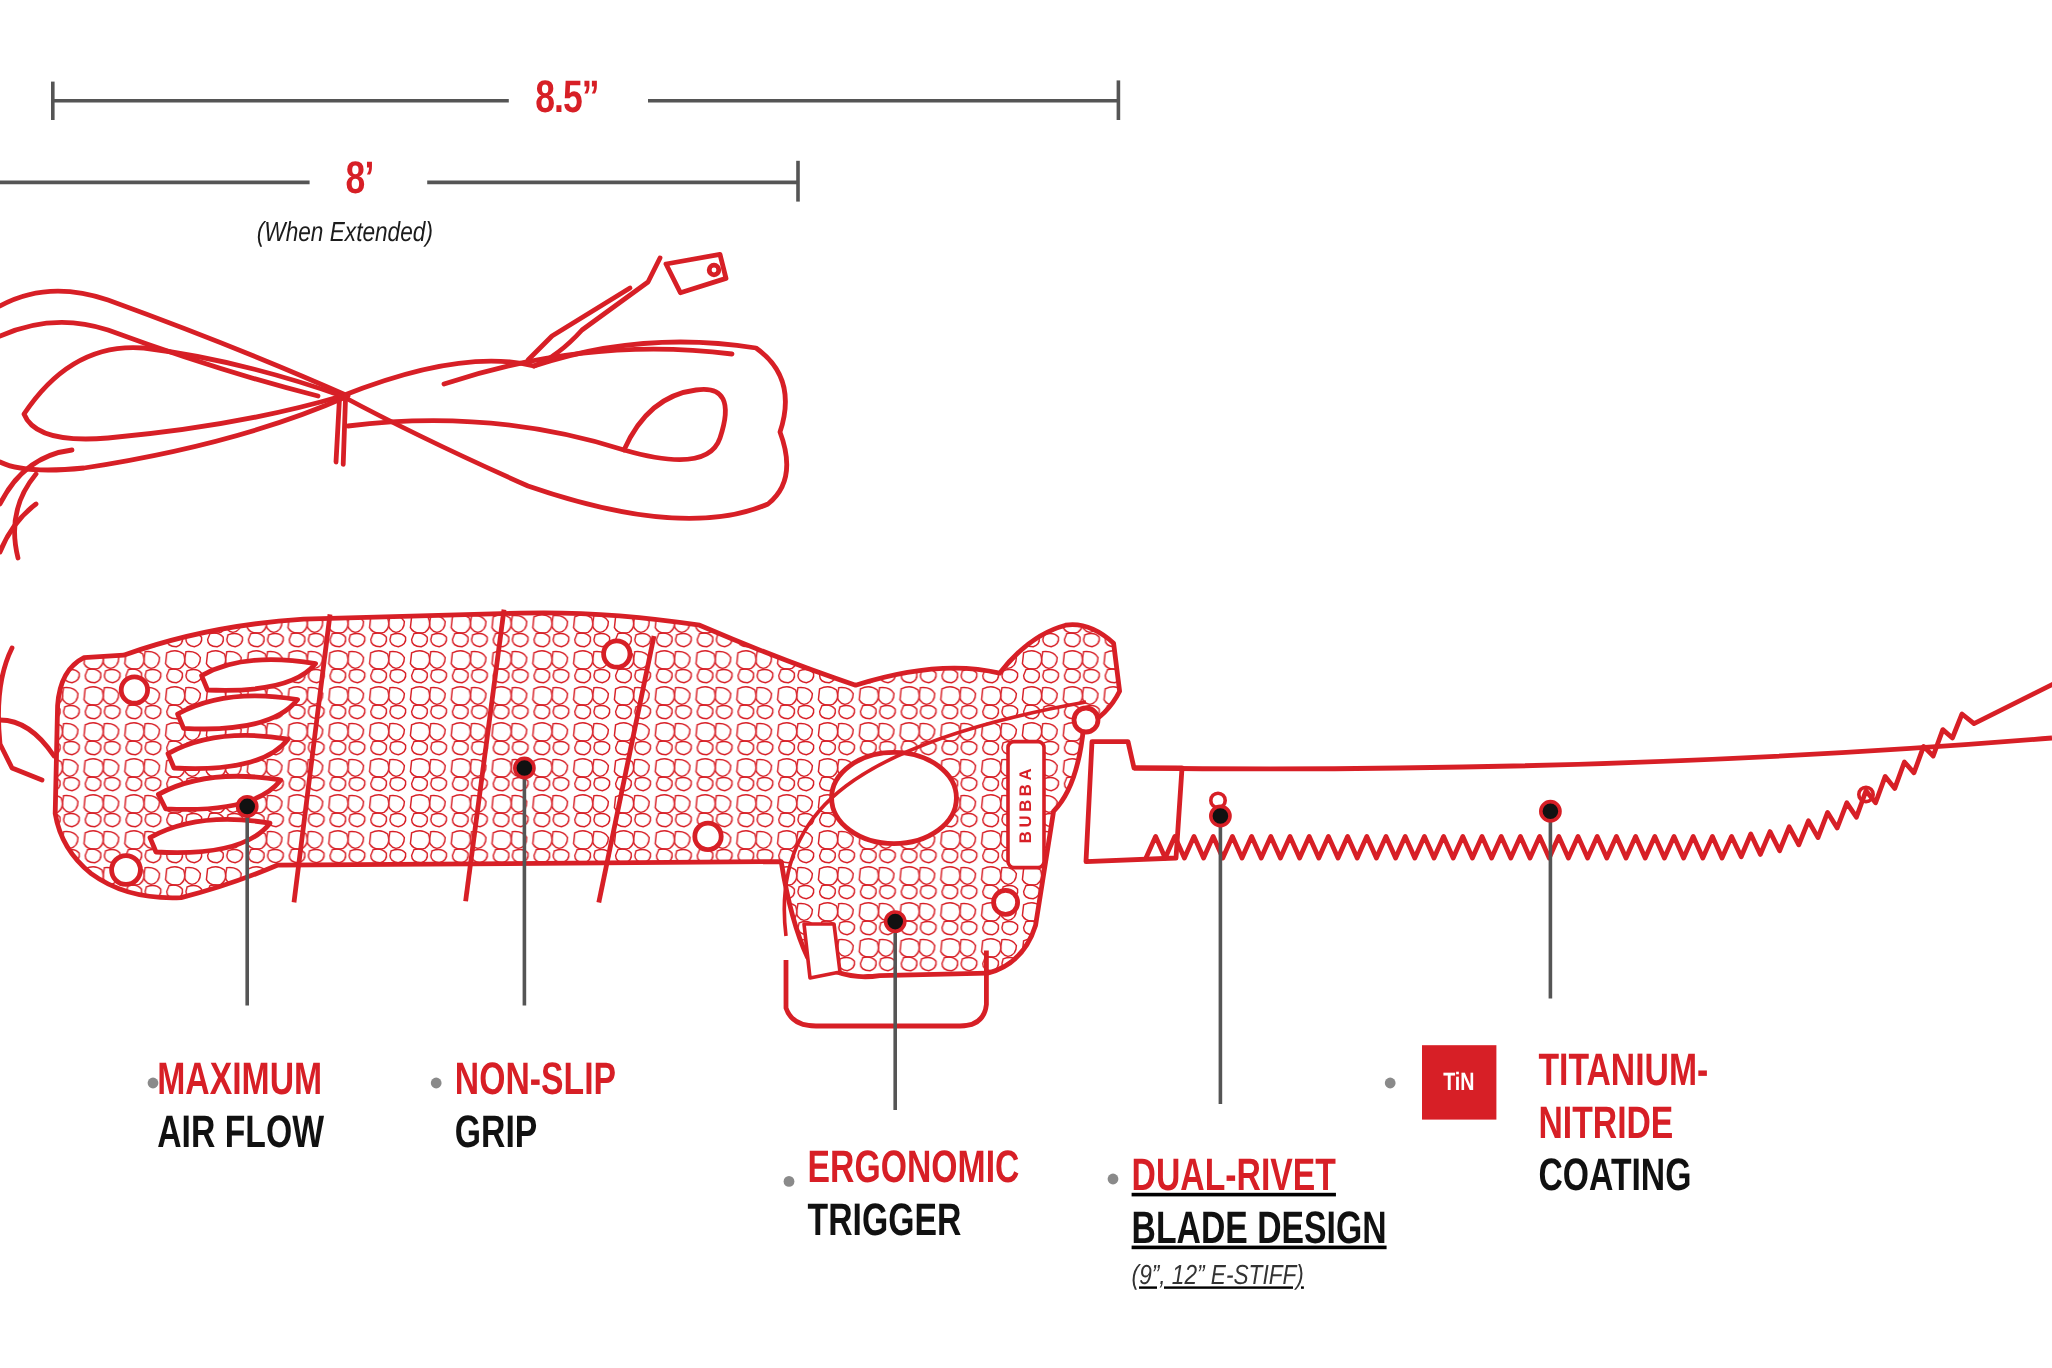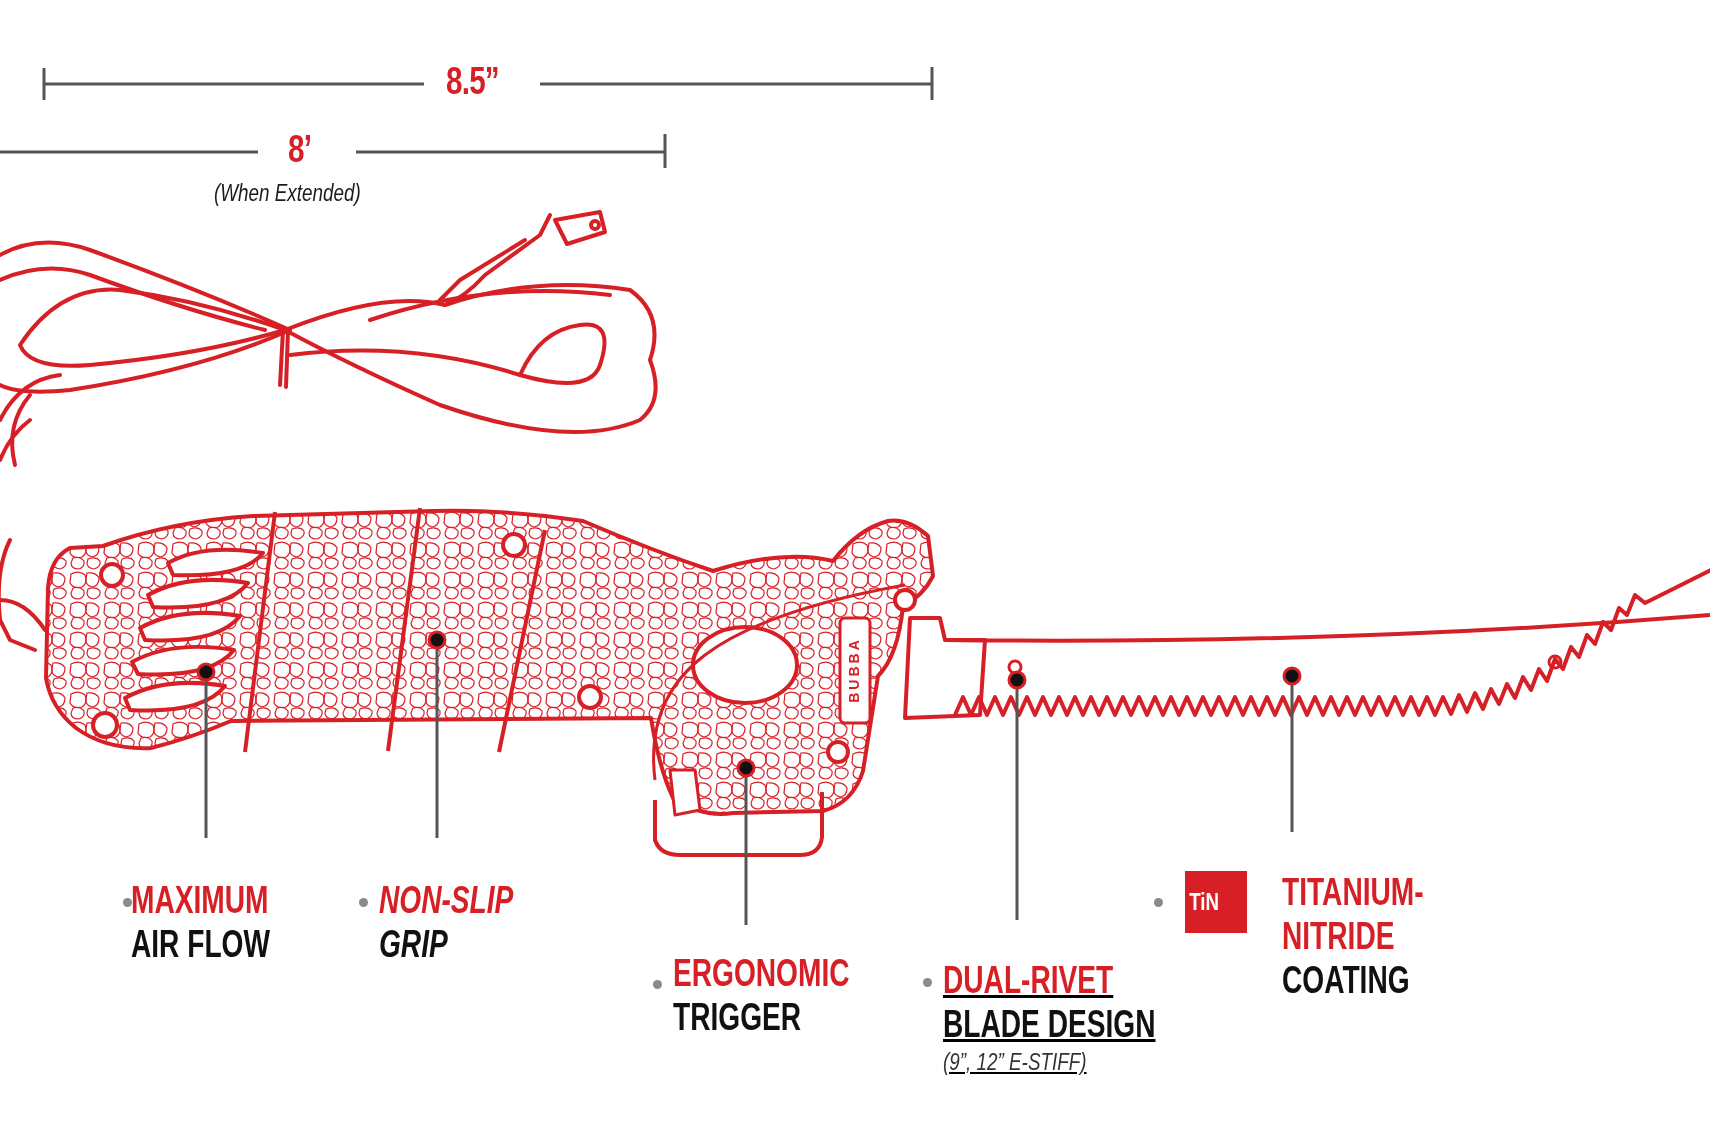--- a/index.html
+++ b/index.html
@@ -5,21 +5,21 @@
   html,body{margin:0;padding:0;background:#ffffff;}
   body{width:1710px;height:1140px;position:relative;overflow:hidden;font-family:"Liberation Sans",sans-serif;}
   .abs{position:absolute;}
   .dimtxt{color:#d71f26;font-weight:700;font-size:38px;letter-spacing:-1px;transform:scaleX(0.78);transform-origin:left top;line-height:1;}
   .note{color:#1c1c1c;font-style:italic;font-size:23px;transform:scaleX(0.82);transform-origin:left top;line-height:1;white-space:nowrap;}
   .lbl{position:absolute;line-height:1;white-space:nowrap;}
   .lbl .r{display:block;color:#d71f26;font-weight:700;font-size:38px;transform:scaleX(0.74);transform-origin:left top;height:44px;}
   .lbl .k{display:block;color:#111;font-weight:700;font-size:38px;transform:scaleX(0.74);transform-origin:left top;height:44px;}
   .lbl .s{display:block;color:#333;font-style:italic;font-size:23px;transform:scaleX(0.82);transform-origin:left top;margin-top:2px;}
   .bullet{position:absolute;width:9px;height:9px;border-radius:50%;background:#8a8a8a;}
-  .tin{position:absolute;background:#d71f26;color:#fff;font-weight:700;font-size:24px;display:flex;align-items:center;justify-content:flex-start;}
+  .tin{position:absolute;background:#d71f26;color:#fff;font-weight:700;font-size:21px;display:flex;align-items:center;justify-content:center;}
   .tin span{display:inline-block;transform:scaleX(0.78);}
   svg{position:absolute;left:0;top:0;}
 </style>
 </head>
 <body>
 
 <svg width="1710" height="1140" viewBox="0 0 1710 1140">
   <defs>
     <pattern id="scales" width="34" height="30" patternUnits="userSpaceOnUse">
       <path d="M3 4 q8 -4 14 1 q3 8 -3 12 q-9 2 -12 -4 z" fill="none" stroke="#d71f26" stroke-width="1.2"></path>
@@ -124,21 +124,21 @@
 
 <div class="abs" style="left:819px;top:662px;width:70px;font-size:14px;font-weight:700;color:#d71f26;letter-spacing:3px;transform:rotate(-90deg);text-align:center;">BUBBA</div>
 
 <span class="bullet" style="left:123px;top:898px;"></span>
 <div class="lbl" style="left:131px;top:881px;">
   <span class="r">MAXIMUM</span>
   <span class="k">AIR FLOW</span>
 </div>
 
 <span class="bullet" style="left:359px;top:898px;"></span>
-<div class="lbl" style="left:379px;top:881px;font-style:italic;">
+<div class="lbl" style="left:379px;top:881px;">
   <span class="r">NON-SLIP</span>
   <span class="k">GRIP</span>
 </div>
 
 <span class="bullet" style="left:653px;top:980px;"></span>
 <div class="lbl" style="left:673px;top:954px;">
   <span class="r">ERGONOMIC</span>
   <span class="k">TRIGGER</span>
 </div>
 

